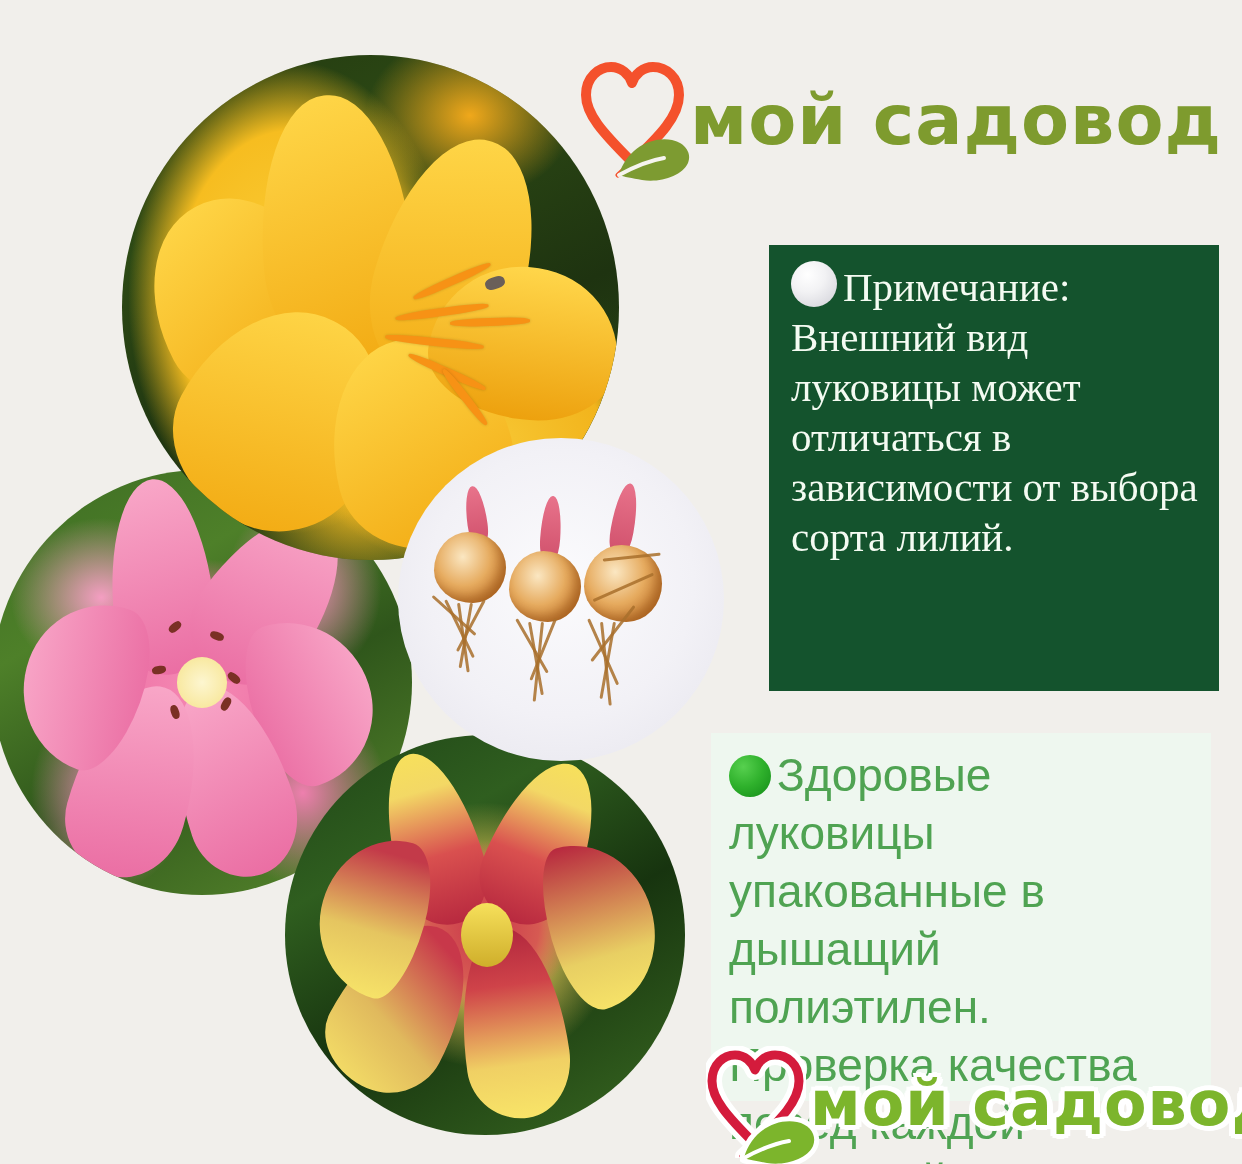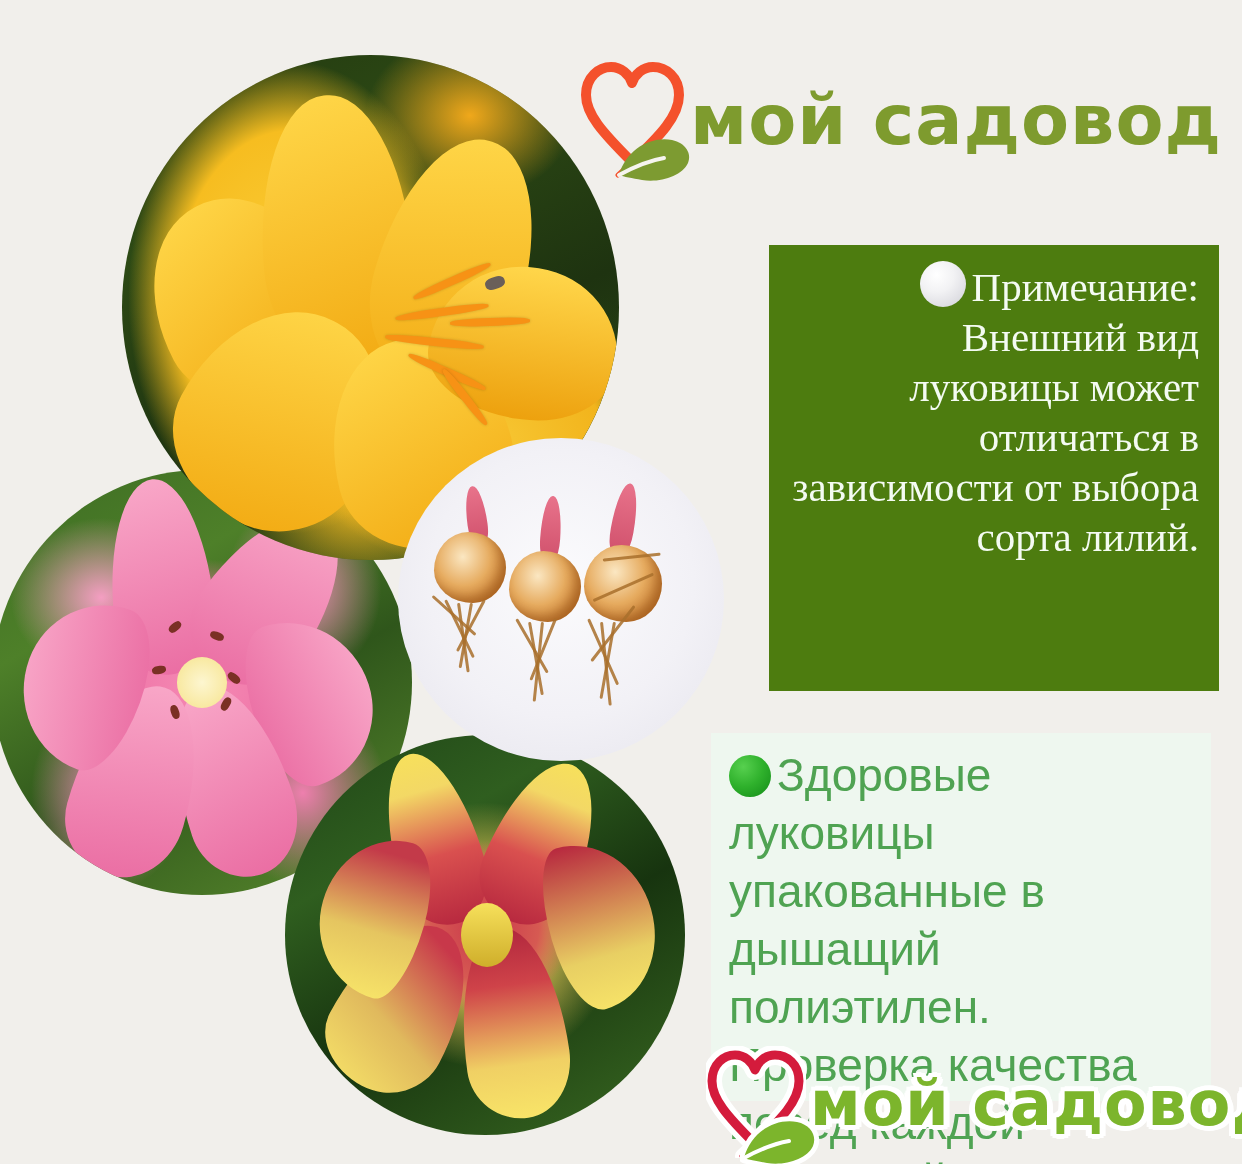--- a/index.html
+++ b/index.html
@@ -109,22 +109,22 @@
     text-shadow:
       -4px -4px 0 #fff, 4px -4px 0 #fff, -4px 4px 0 #fff, 4px 4px 0 #fff,
       -5px 0 0 #fff, 5px 0 0 #fff, 0 -5px 0 #fff, 0 5px 0 #fff,
       -6px 2px 0 #fff, 6px 2px 0 #fff;
   }
   .logo-mark{position:relative;display:block;}
 
   
   #note-green{
     position:absolute;left:769px;top:245px;width:450px;height:446px;
-    background:#4d7c0f;z-index:8;
-    box-sizing:border-box;padding:16px 20px 10px 22px;text-align:right;
+    background:#14532d;z-index:8;
+    box-sizing:border-box;padding:16px 20px 10px 22px;
   }
   #note-green .txt{
     color:#f4fbf2;font-size:41px;line-height:1.22;
     font-family:"Liberation Serif", serif;
     display:block;
   }
   .dot-white{
     display:inline-block;vertical-align:-6px;width:46px;height:46px;border-radius:50%;
     background:radial-gradient(circle at 36% 30%, #ffffff 0%, #f2f2f4 40%, #cfcfd6 100%);
     margin-right:6px;

